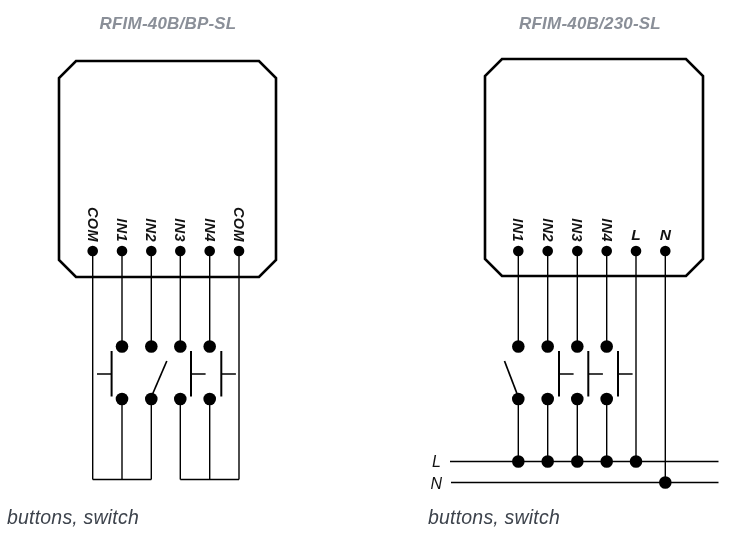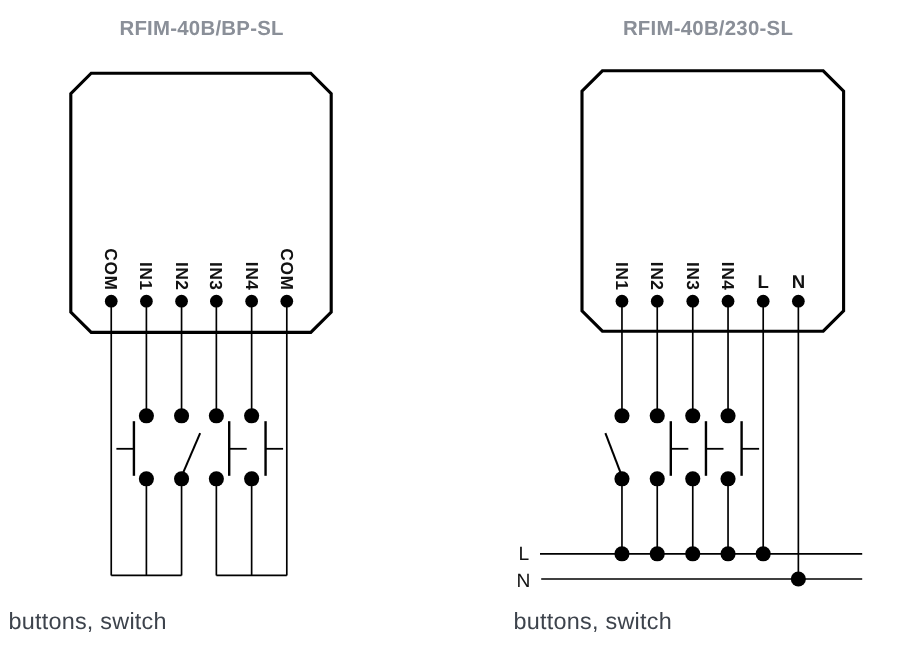--- a/index.html
+++ b/index.html
@@ -7,20 +7,21 @@
     padding: 0;
     background: #ffffff;
     font-family: "Liberation Sans", sans-serif;
   }
   .page {
     position: relative;
     width: 751px;
     height: 548px;
     background: #ffffff;
     overflow: hidden;
+    font-style: italic;
   }
   svg text { user-select: none; }
   .title {
     font-size: 17px;
     font-weight: bold;
     fill: #8a8f98;
     letter-spacing: 0.2px;
   }
   .tlabel {
     font-size: 14.5px;

